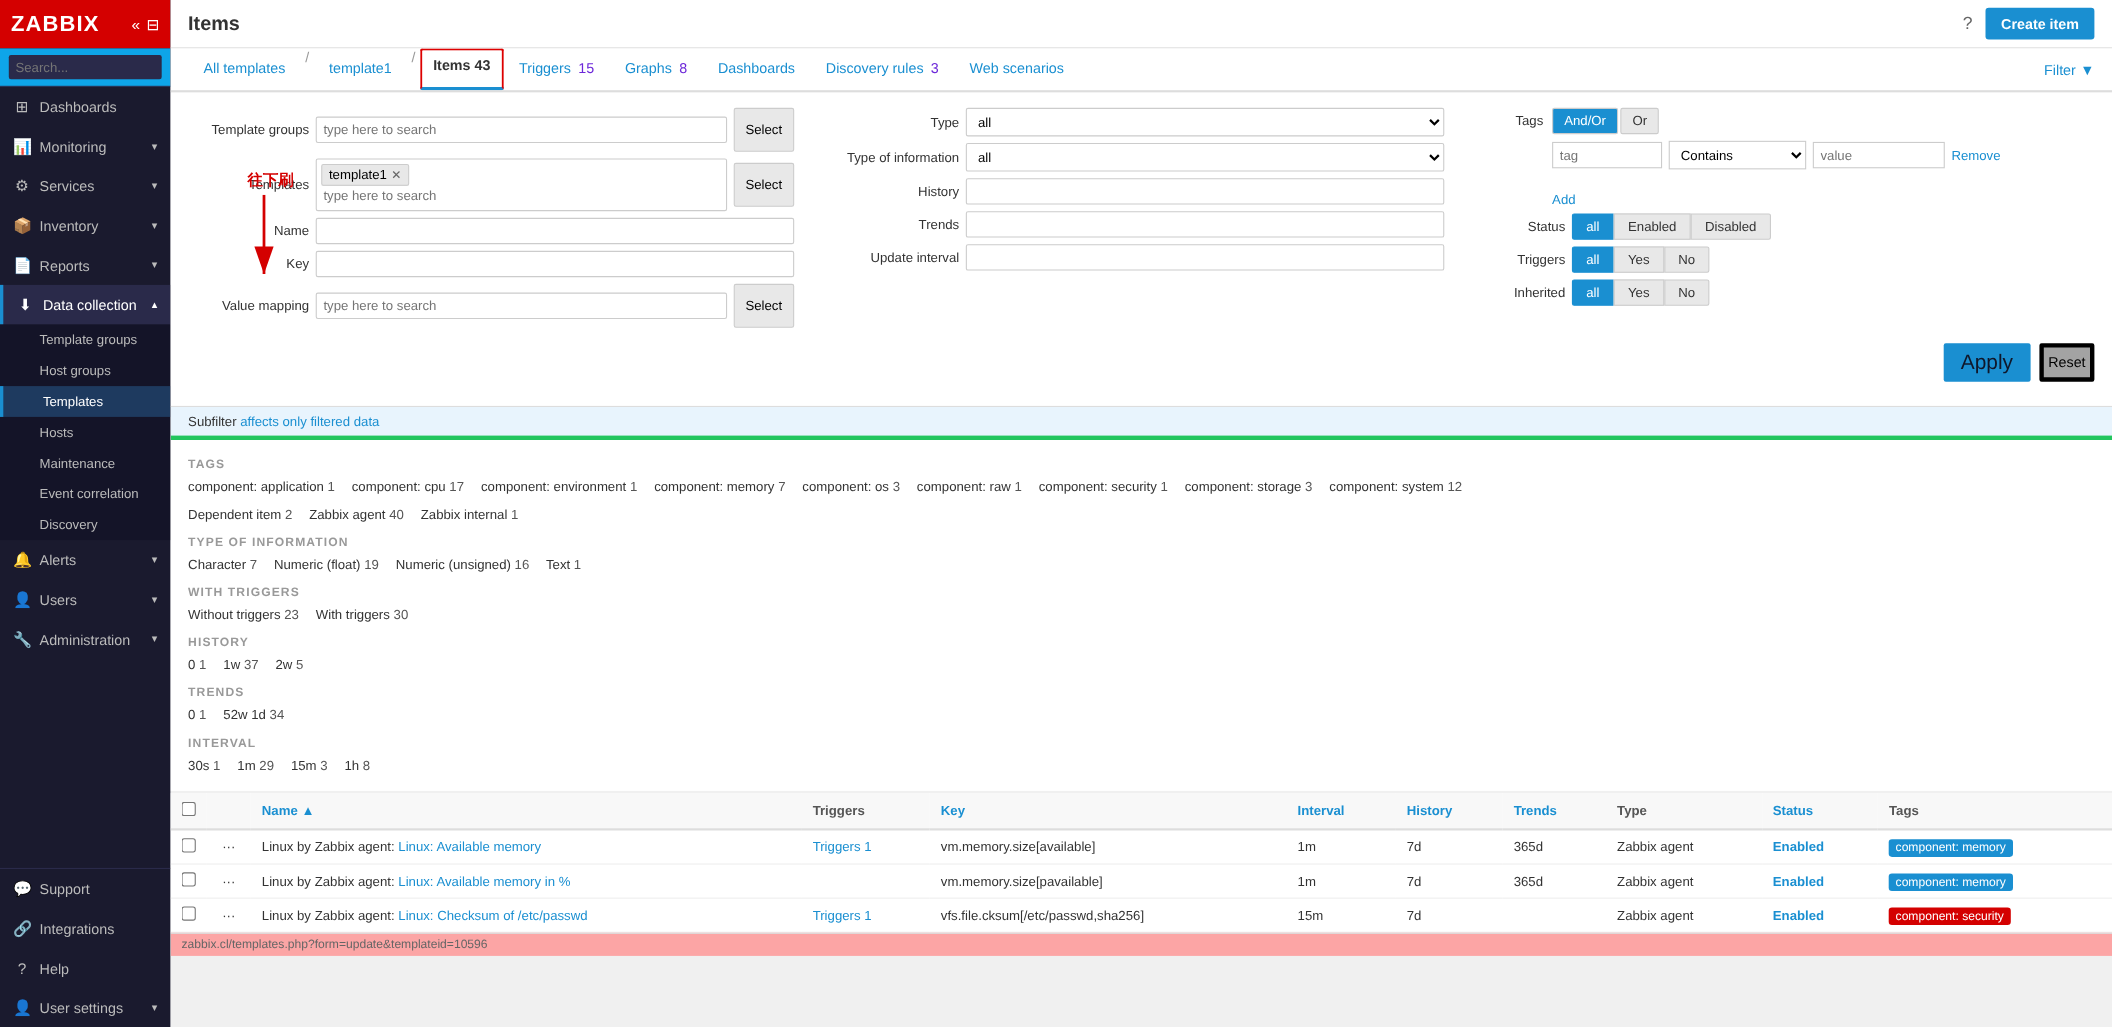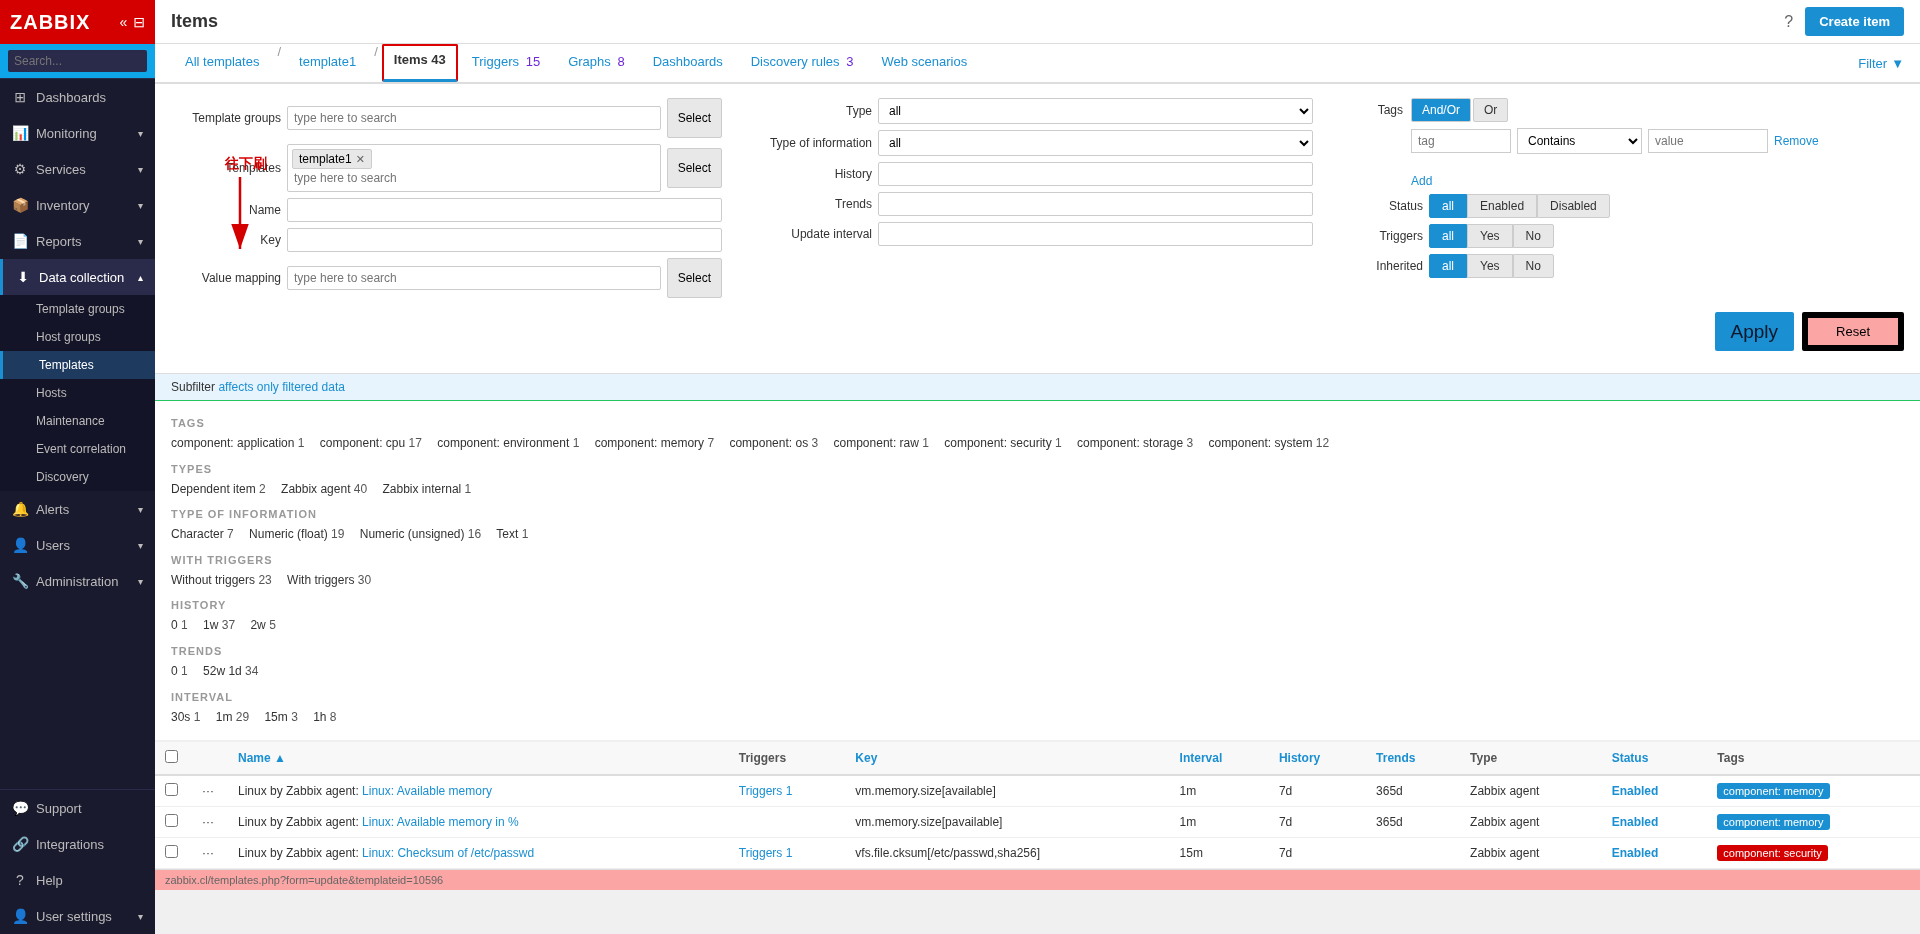--- a/index.html
+++ b/index.html
@@ -235,29 +235,29 @@
       font-size: 12px;
       background: #e8e8e8;
       color: #333;
     }
     .status-btn.active { background: #1a8fd1; color: white; border-color: #1a8fd1; }
     .status-btn:first-child { border-radius: 2px 0 0 2px; }
     .status-btn:last-child { border-radius: 0 2px 2px 0; }
 
     .apply-row { display: flex; gap: 8px; justify-content: flex-end; padding: 8px 0; }
     .apply-btn { background: #1a8fd1; color: #0f172a; border: none; padding: 6px 16px; cursor: pointer; font-size: 19px; border-radius: 2px; }
-    .reset-btn { background: #fca5a5; border: 6px solid #000000; padding: 6px 28px; cursor: pointer; font-size: 13px; border-radius: 2px; }
+    .reset-btn { background: #a3a3a3; border: 4px solid #000000; padding: 6px 4px; cursor: pointer; font-size: 13px; border-radius: 2px; }
 
     
     .subfilter-bar {
       background: #e8f4fd;
       padding: 6px 16px;
       font-size: 12px;
       color: #333;
-      border-bottom: 1px solid #22c55e;
+      border-bottom: 4px solid #22c55e;
     }
     .subfilter-bar .affects { color: #1a8fd1; }
 
     
     .data-sections {
       padding: 8px 16px;
       background: white;
       margin-bottom: 2px;
     }
 
@@ -635,21 +635,20 @@
         <span class="tag-item">component: cpu <span class="tag-count">17</span></span>
         <span class="tag-item">component: environment <span class="tag-count">1</span></span>
         <span class="tag-item">component: memory <span class="tag-count">7</span></span>
         <span class="tag-item">component: os <span class="tag-count">3</span></span>
         <span class="tag-item">component: raw <span class="tag-count">1</span></span>
         <span class="tag-item">component: security <span class="tag-count">1</span></span>
         <span class="tag-item">component: storage <span class="tag-count">3</span></span>
         <span class="tag-item">component: system <span class="tag-count">12</span></span>
       </div>
 
-      <div class="section-title">TYPES</div>
       <div class="section-content">
         <span class="tag-item">Dependent item <span class="tag-count">2</span></span>
         <span class="tag-item">Zabbix agent <span class="tag-count">40</span></span>
         <span class="tag-item">Zabbix internal <span class="tag-count">1</span></span>
       </div>
 
       <div class="section-title">TYPE OF INFORMATION</div>
       <div class="section-content">
         <span class="tag-item">Character <span class="tag-count">7</span></span>
         <span class="tag-item">Numeric (float) <span class="tag-count">19</span></span>

